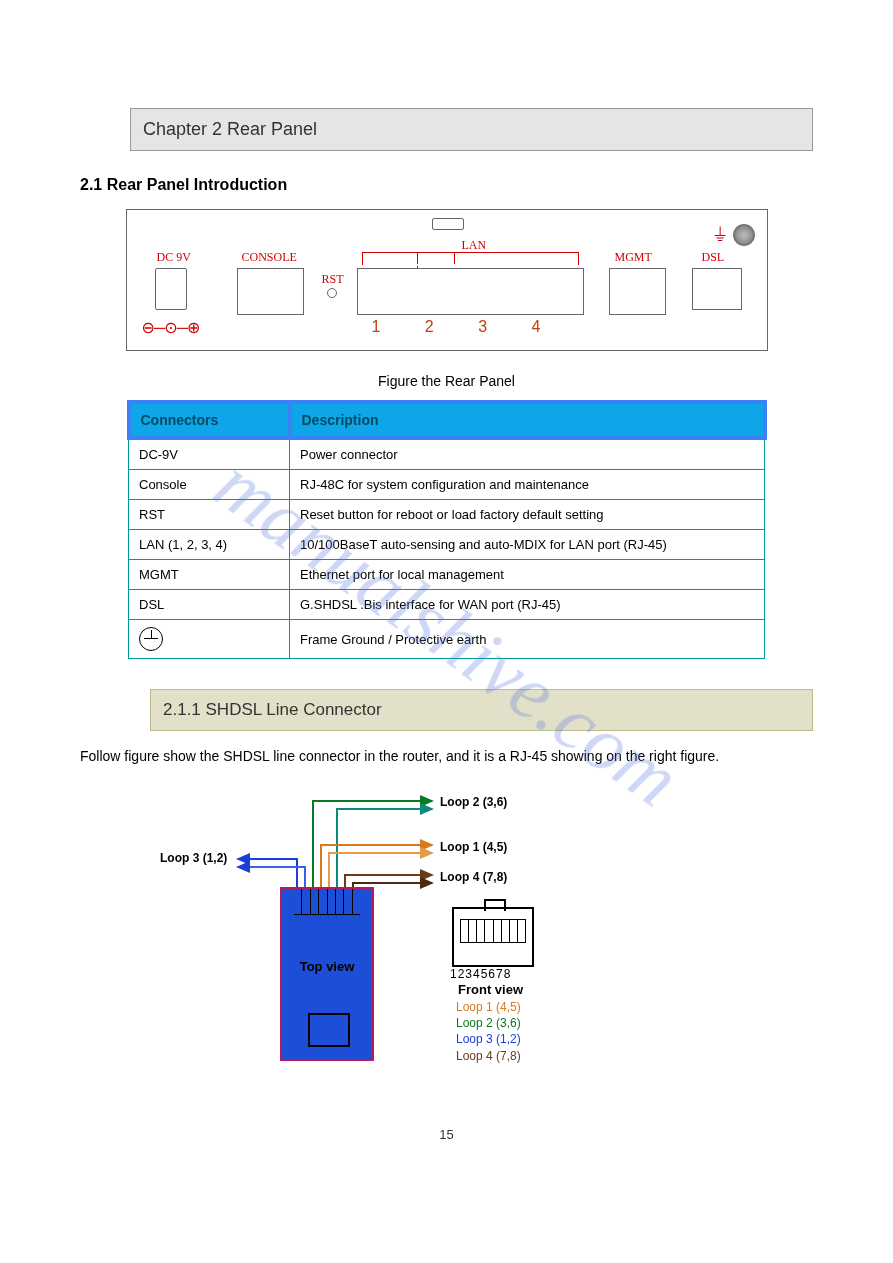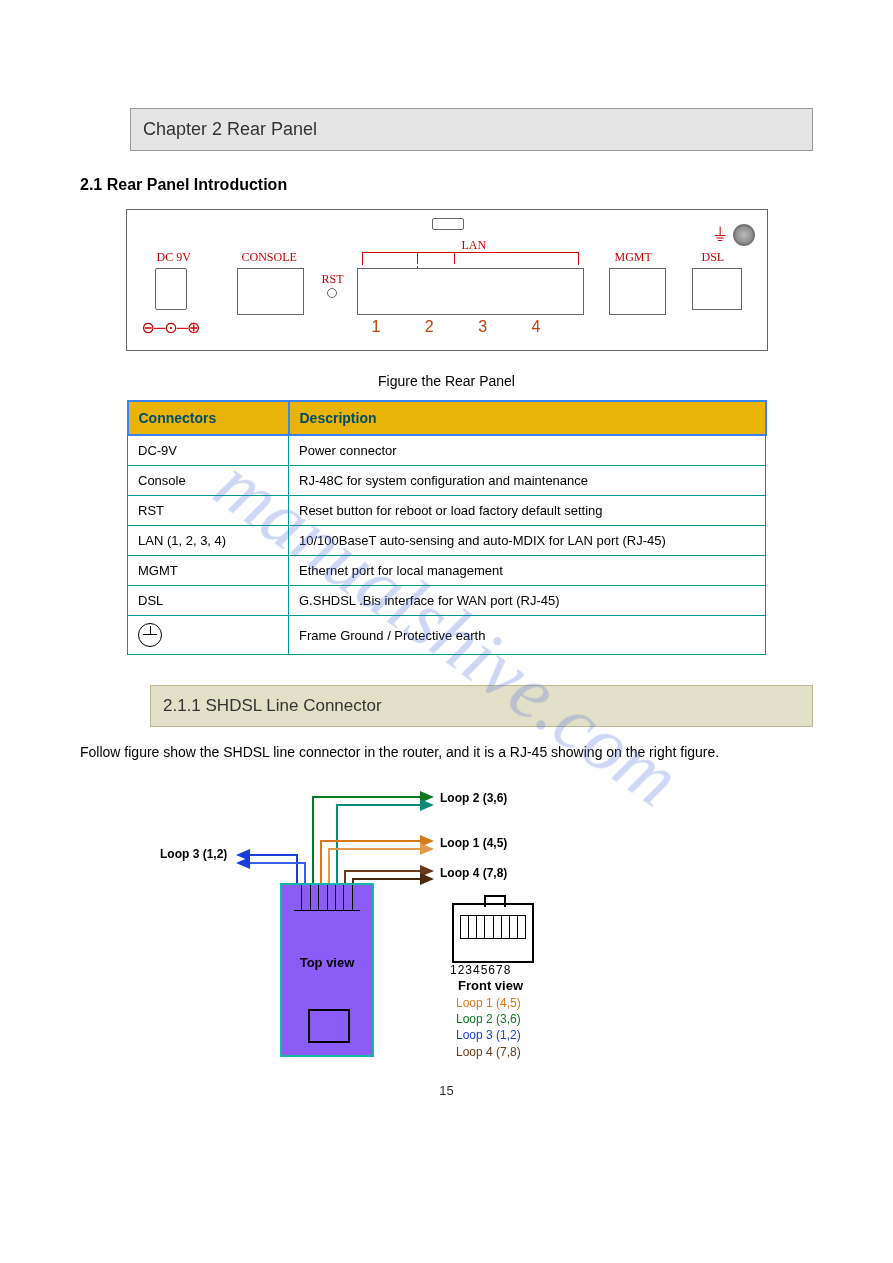--- a/index.html
+++ b/index.html
@@ -68,26 +68,26 @@
   .rear-panel .dsl { top: 58px; left: 565px; width: 48px; height: 40px; }
   .rear-panel .ground-sym { position:absolute; top:15px; right:40px; color:#d30000; font-size:18px;}
   .rear-panel .screw { position:absolute; top:14px; right:12px; width:18px;height:18px;border:2px solid #777;border-radius:50%; background:radial-gradient(#bbb,#777);}
   
   table.spec {
     border-collapse: collapse;
     width: 640px;
     margin: 0 auto 25px auto;
   }
   table.spec th {
-    background: #eab308;
+    background: #0ea5e9;
     color: #004d66;
     font-weight: bold;
     text-align: left;
     padding: 8px 10px;
-    border: 2px solid #3b82f6;
+    border: 4px solid #3b82f6;
     font-size: 14px;
   }
   table.spec td {
     border: 1px solid #009999;
     padding: 7px 10px;
     vertical-align: middle;
     font-size: 13px;
   }
   table.spec td:first-child { width: 140px; }
   .ground-icon-cell {
@@ -109,21 +109,21 @@
   .conn-fig {
     margin: 20px 0 0 80px;
     position: relative;
     width: 420px;
     height: 300px;
     font-size: 12px;
   }
   
   .jack-top {
     position:absolute; left:120px; top:100px; width:90px; height:170px;
-    border:2px solid #14b8a6; background:#8b5cf6;
+    border:2px solid #be185d; background:#1d4ed8;
   }
   .jack-top .pins {
     position:absolute; top:0; left:12px; width:66px; height:26px;
     display:flex;
   }
   .jack-top .pins span{flex:1;border-right:1px solid #000;border-bottom:1px solid #000;}
   .jack-top .pins span:last-child{border-right:none;}
   .jack-top .lbl{position:absolute;top:70px;width:100%;text-align:center;font-weight:bold;font-size:13px;}
   .jack-top .hole{position:absolute;bottom:12px;left:26px;width:38px;height:30px;border:2px solid #000;}
   
@@ -157,20 +157,21 @@
     color: rgba(80, 110, 220, 0.28);
     font-style: italic;
     font-family: "Times New Roman", serif;
     pointer-events: none;
     white-space: nowrap;
     z-index: 50;
   }
   .footer {
     text-align: center;
     font-size: 13px;
+    margin-top: 40px;
     color: #333;
   }
 </style>
 </head>
 <body>
 
 <div class="watermark">manualshive.com</div>
 
 <div class="page">
 

